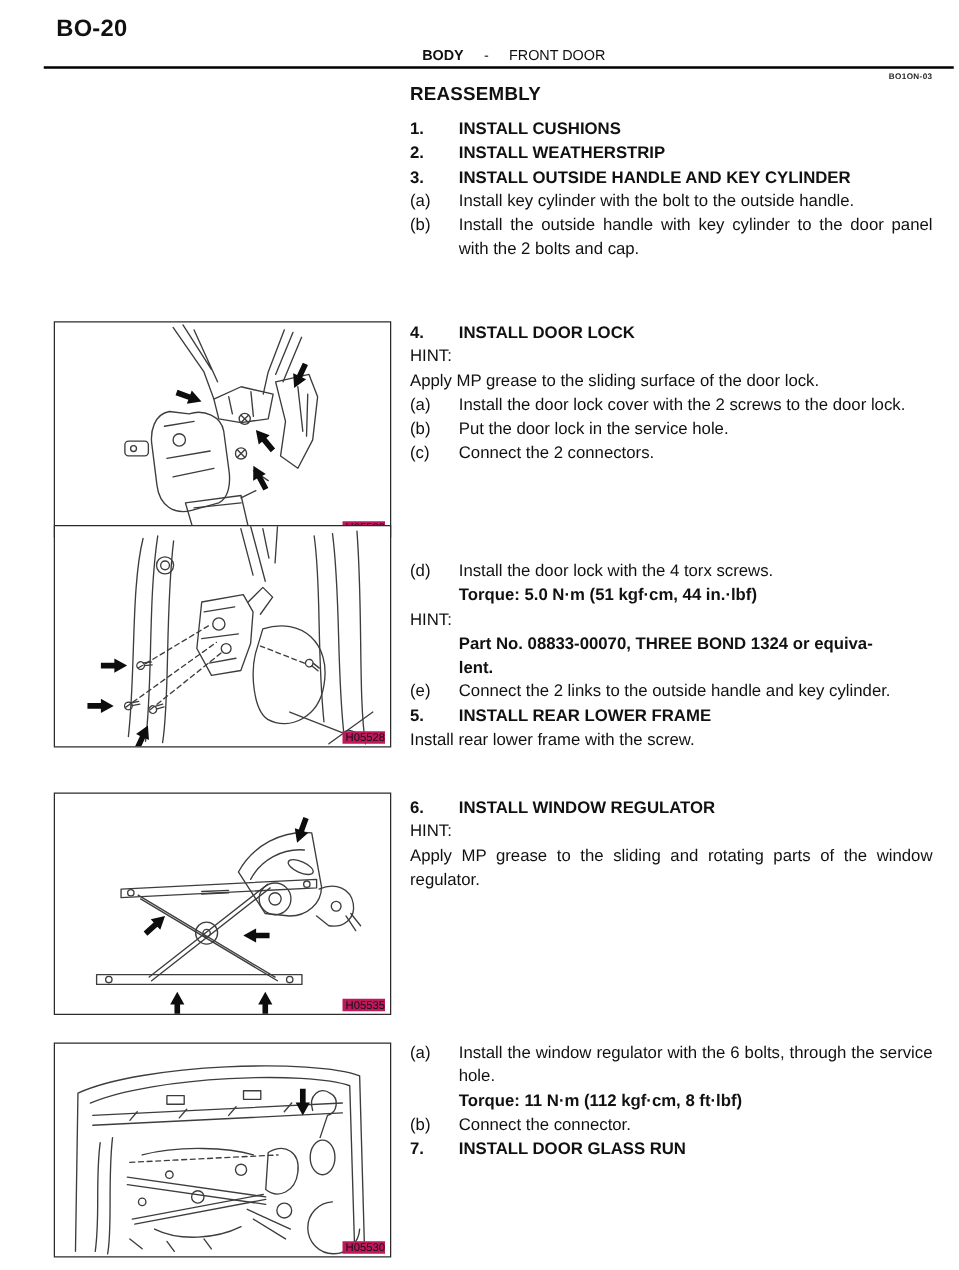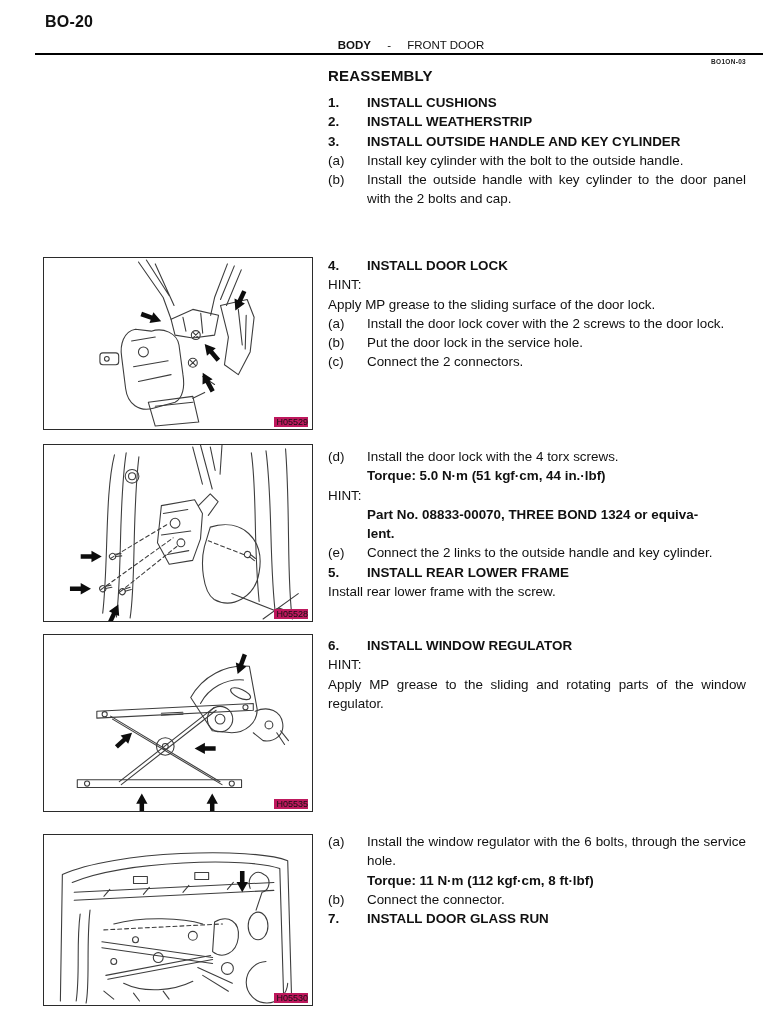--- a/index.html
+++ b/index.html
@@ -1,29 +1,29 @@
 <!DOCTYPE html>
 <html><head>
 <meta charset="utf-8">
 <style>
   html,body{margin:0;padding:0;}
   body{
     width:767px;height:1016px;position:relative;background:#ffffff;
     font-family:"Liberation Sans",sans-serif;color:#111;overflow:hidden;
   }
-  .pageno{position:absolute;left:45px;top:13px;font-size:16px;font-weight:bold;letter-spacing:.2px;}
+  .pageno{position:absolute;left:45px;top:13px;font-size:19px;font-weight:bold;letter-spacing:.2px;}
   .crumb{position:absolute;top:39px;left:55px;width:712px;text-align:center;font-size:11.5px;}
   .crumb .sec{font-weight:bold;}
   .crumb .sep{display:inline-block;margin:0 13px;}
   .rule{position:absolute;left:35px;top:53px;width:728px;border-top:2px solid #000;height:0;}
   .doccode{position:absolute;top:58px;left:620px;width:126px;text-align:right;font-size:6.5px;font-weight:bold;color:#222;letter-spacing:.3px;}
 
   .fig{position:absolute;left:43px;width:270px;border:1.6px solid #2b2b2b;background:#fff;box-sizing:border-box;}
   #fig1{top:257px;height:173px;}
-  #fig2{top:444px;height:178px;}
+  #fig2{top:420px;height:178px;}
   #fig3{top:634px;height:178px;}
   #fig4{top:834px;height:172px;}
   .fig svg{display:block;width:100%;height:100%;}
   .figlabel{position:absolute;right:4px;bottom:2px;font-size:9px;color:#111;background:#be185d;padding-left:2px;}
 
   .block{position:absolute;left:328px;width:418px;font-size:13.4px;line-height:19.3px;}
   #b1{top:64px;}
   #b2{top:256px;}
   #b3{top:447px;}
   #b4{top:636px;}

